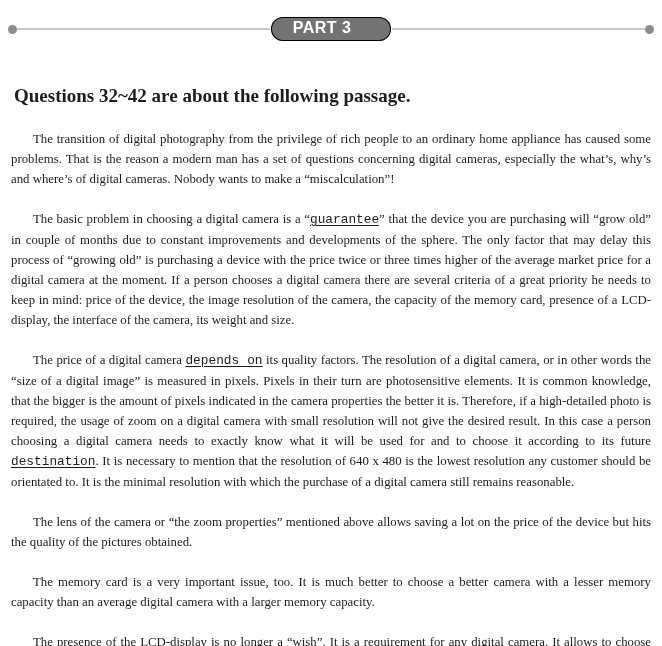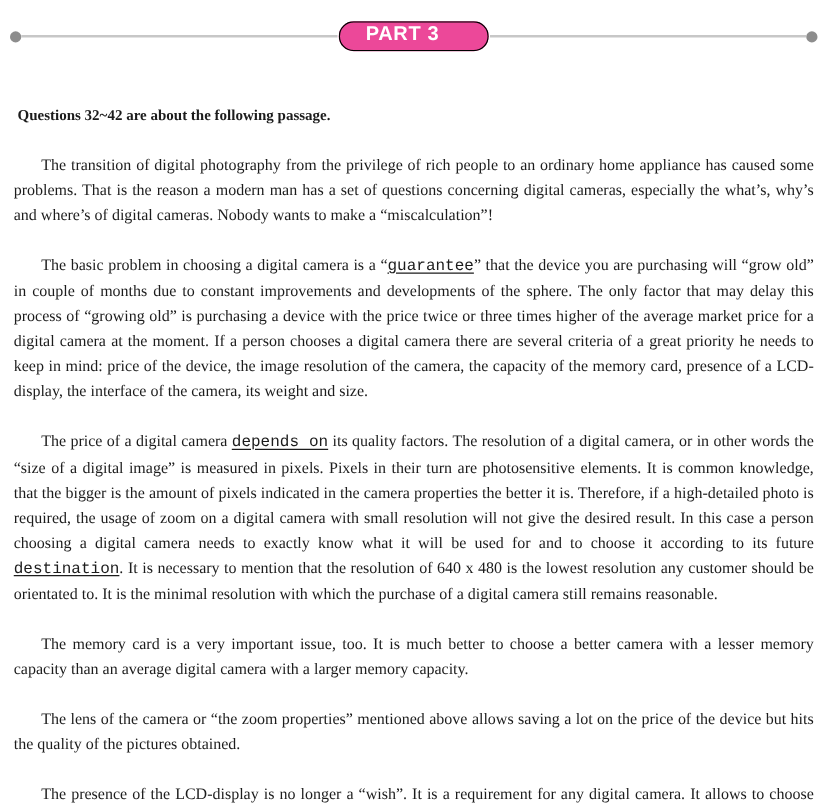--- a/index.html
+++ b/index.html
@@ -28,36 +28,36 @@
     background: #8d8d8d;
     flex: 0 0 auto;
   }
   .rule {
     flex: 1 1 auto;
     height: 2px;
     background: #c7c7c7;
   }
   .part-badge {
     flex: 0 0 auto;
-    background: #ec4899;
+    background: #737373;
     color: #ffffff;
     font-family: "Liberation Sans", sans-serif;
     font-weight: bold;
     font-size: 16px;
     letter-spacing: 0.5px;
     padding: 2px 40px 4px 22px;
     border-radius: 13px;
     box-shadow: inset 0 0 0 1px #000;
     margin: 0 1px;
   }
   
   .instructions {
     margin: 44px 11px 0 14px;
     font-weight: bold;
-    font-size: 12px;
+    font-size: 19px;
   }
   
   .passage {
     margin: 22px 11px 0 11px;
     font-size: 12.8px;
     line-height: 20px;
     text-align: justify;
   }
   .passage p {
     margin: 0 0 20px 0;
@@ -79,16 +79,16 @@
   <span class="rule"></span>
   <span class="end-dot"></span>
 </div>
 
 <div class="instructions">Questions 32~42 are about the following passage.</div>
 
 <div class="passage" id="passage">
     <p><span>The transition of digital photography from the privilege of rich people to an ordinary home appliance has caused some problems. That is the reason a modern man has a set of questions concerning digital cameras, especially the what’s, why’s and where’s of digital cameras. Nobody wants to make a “miscalculation”!</span></p>
     <p><span>The basic problem in choosing a digital camera is a “</span><span class="u">guarantee</span><span>” that the device you are purchasing will “grow old” in couple of months due to constant improvements and developments of the sphere. The only factor that may delay this process of “growing old” is purchasing a device with the price twice or three times higher of the average market price for a digital camera at the moment. If a person chooses a digital camera there are several criteria of a great priority he needs to keep in mind: price of the device, the image resolution of the camera, the capacity of the memory card, presence of a LCD-display, the interface of the camera, its weight and size.</span></p>
     <p><span>The price of a digital camera </span><span class="u">depends on</span><span> its quality factors. The resolution of a digital camera, or in other words the “size of a digital image” is measured in pixels. Pixels in their turn are photosensitive elements. It is common knowledge, that the bigger is the amount of pixels indicated in the camera properties the better it is. Therefore, if a high-detailed photo is required, the usage of zoom on a digital camera with small resolution will not give the desired result. In this case a person choosing a digital camera needs to exactly know what it will be used for and to choose it according to its future </span><span class="u">destination</span><span>. It is necessary to mention that the resolution of 640 x 480 is the lowest resolution any customer should be orientated to. It is the minimal resolution with which the purchase of a digital camera still remains reasonable.</span></p>
+    <p><span>The lens of the camera or “the zoom properties” mentioned above allows saving a lot on the price of the device but hits the quality of the pictures obtained.</span></p>
     <p><span>The memory card is a very important issue, too. It is much better to choose a better camera with a lesser memory capacity than an average digital camera with a larger memory capacity.</span></p>
-    <p><span>The lens of the camera or “the zoom properties” mentioned above allows saving a lot on the price of the device but hits the quality of the pictures obtained.</span></p>
     <p><span>The presence of the LCD-display is no longer a “wish”. It is a requirement for any digital camera. It allows to choose the</span></p>
   </div>
 
 </body></html>

